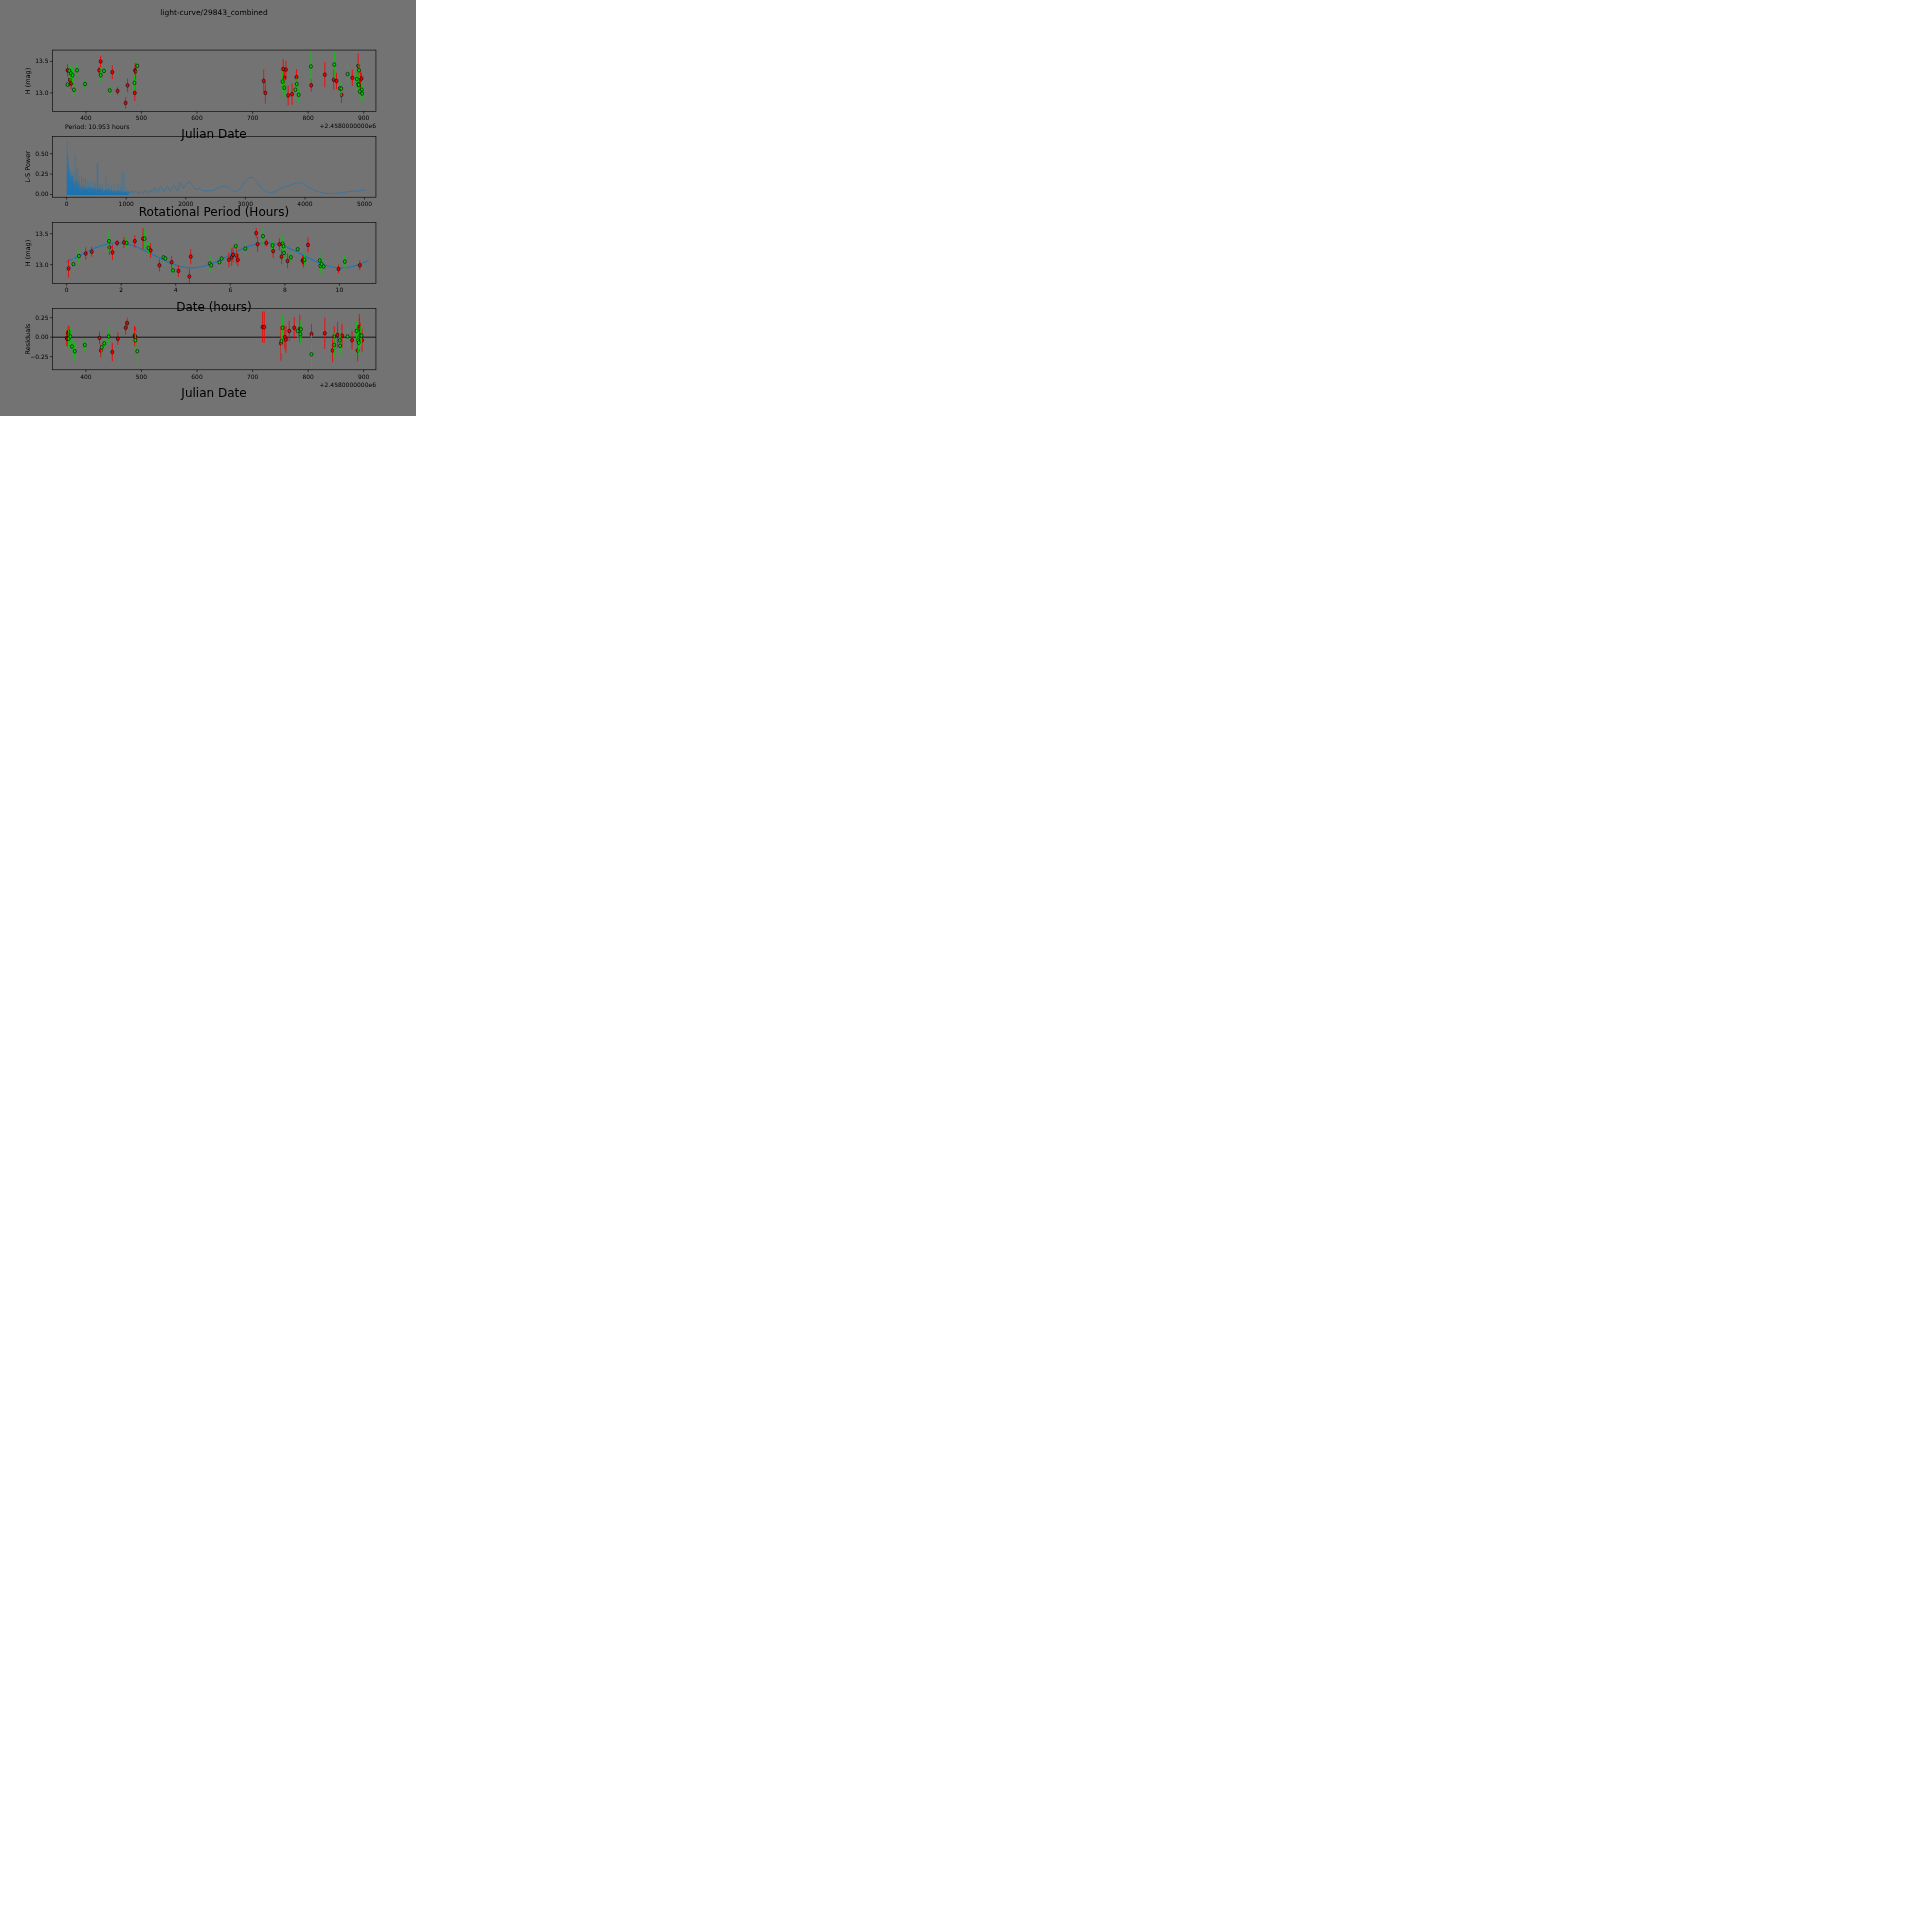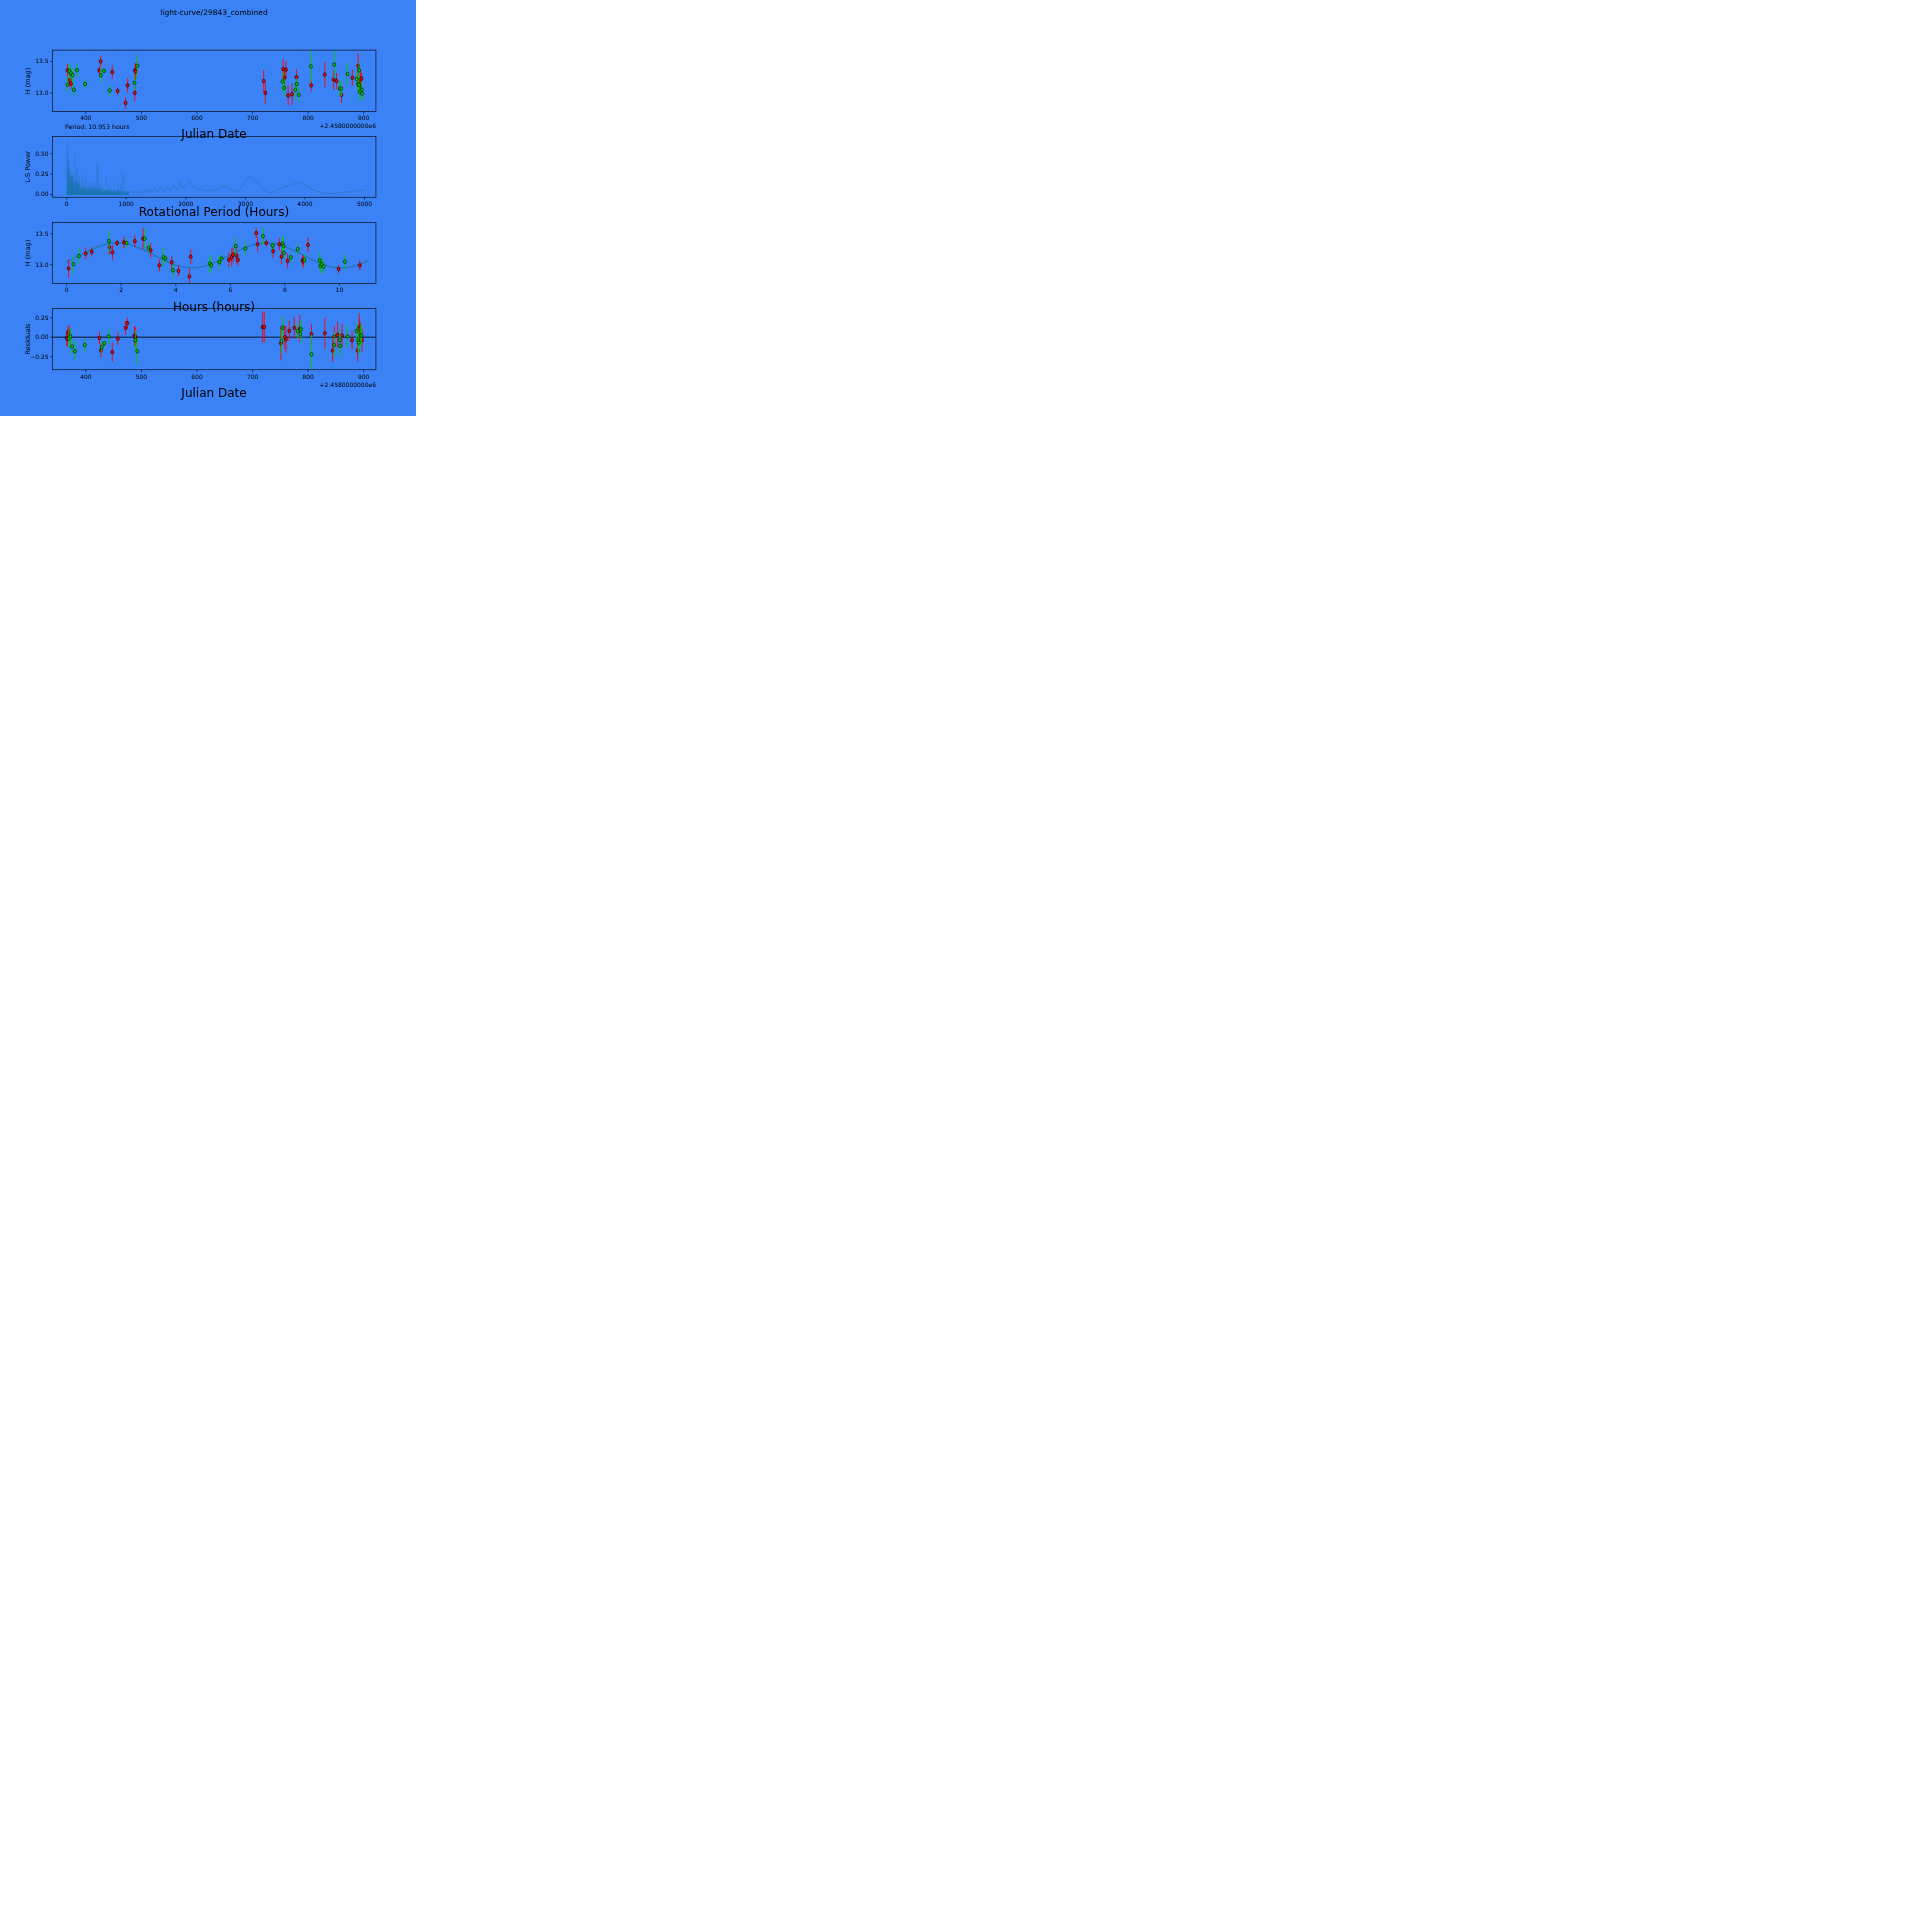--- a/index.html
+++ b/index.html
@@ -1,19 +1,19 @@
 <!DOCTYPE html>
 <html style="font-size:6.2px"><head>
 <meta charset="utf-8">
 <style>
   html,body{margin:0;padding:0;background:#ffffff;}
   .figure{
     position:relative;
     width:416px;height:416px;
-    background:#3b82f6;
+    background:#737373;
     font-family:"DejaVu Sans", sans-serif;
     color:#000;
     overflow:hidden;
   }
   .fig-title{
     position:absolute;left:52px;top:7.7px;width:324px;
     text-align:center;font-size:7.5px;color:#000;
   }
   .period-label{
     position:absolute;left:65px;top:123px;
@@ -41,21 +41,21 @@
   <div class="fig-title">light-curve/29843_combined</div>
   <div class="period-label">Period: 10.953 hours</div>
 
   <div class="ylabel" style="left:28px;top:81px;">H (mag)</div>
   <div class="ylabel" style="left:28px;top:167px;">L-S Power</div>
   <div class="ylabel" style="left:28px;top:253px;">H (mag)</div>
   <div class="ylabel" style="left:28px;top:339px;">Residuals</div>
 
   <div class="xlabel p1">Julian Date</div>
   <div class="xlabel p2">Rotational Period (Hours)</div>
-  <div class="xlabel p3">Hours (hours)</div>
+  <div class="xlabel p3">Date (hours)</div>
   <div class="xlabel p4">Julian Date</div>
 
   <div class="offset-label p1">+2.4580000000e6</div>
   <div class="offset-label p4">+2.4580000000e6</div>
 
   <svg id="chart" width="416" height="416" viewBox="0 0 1080 1080">
     <g id="p0">
         <clipPath id="clip0">
           <rect x="136" y="130" width="840" height="159"></rect>
         </clipPath>

